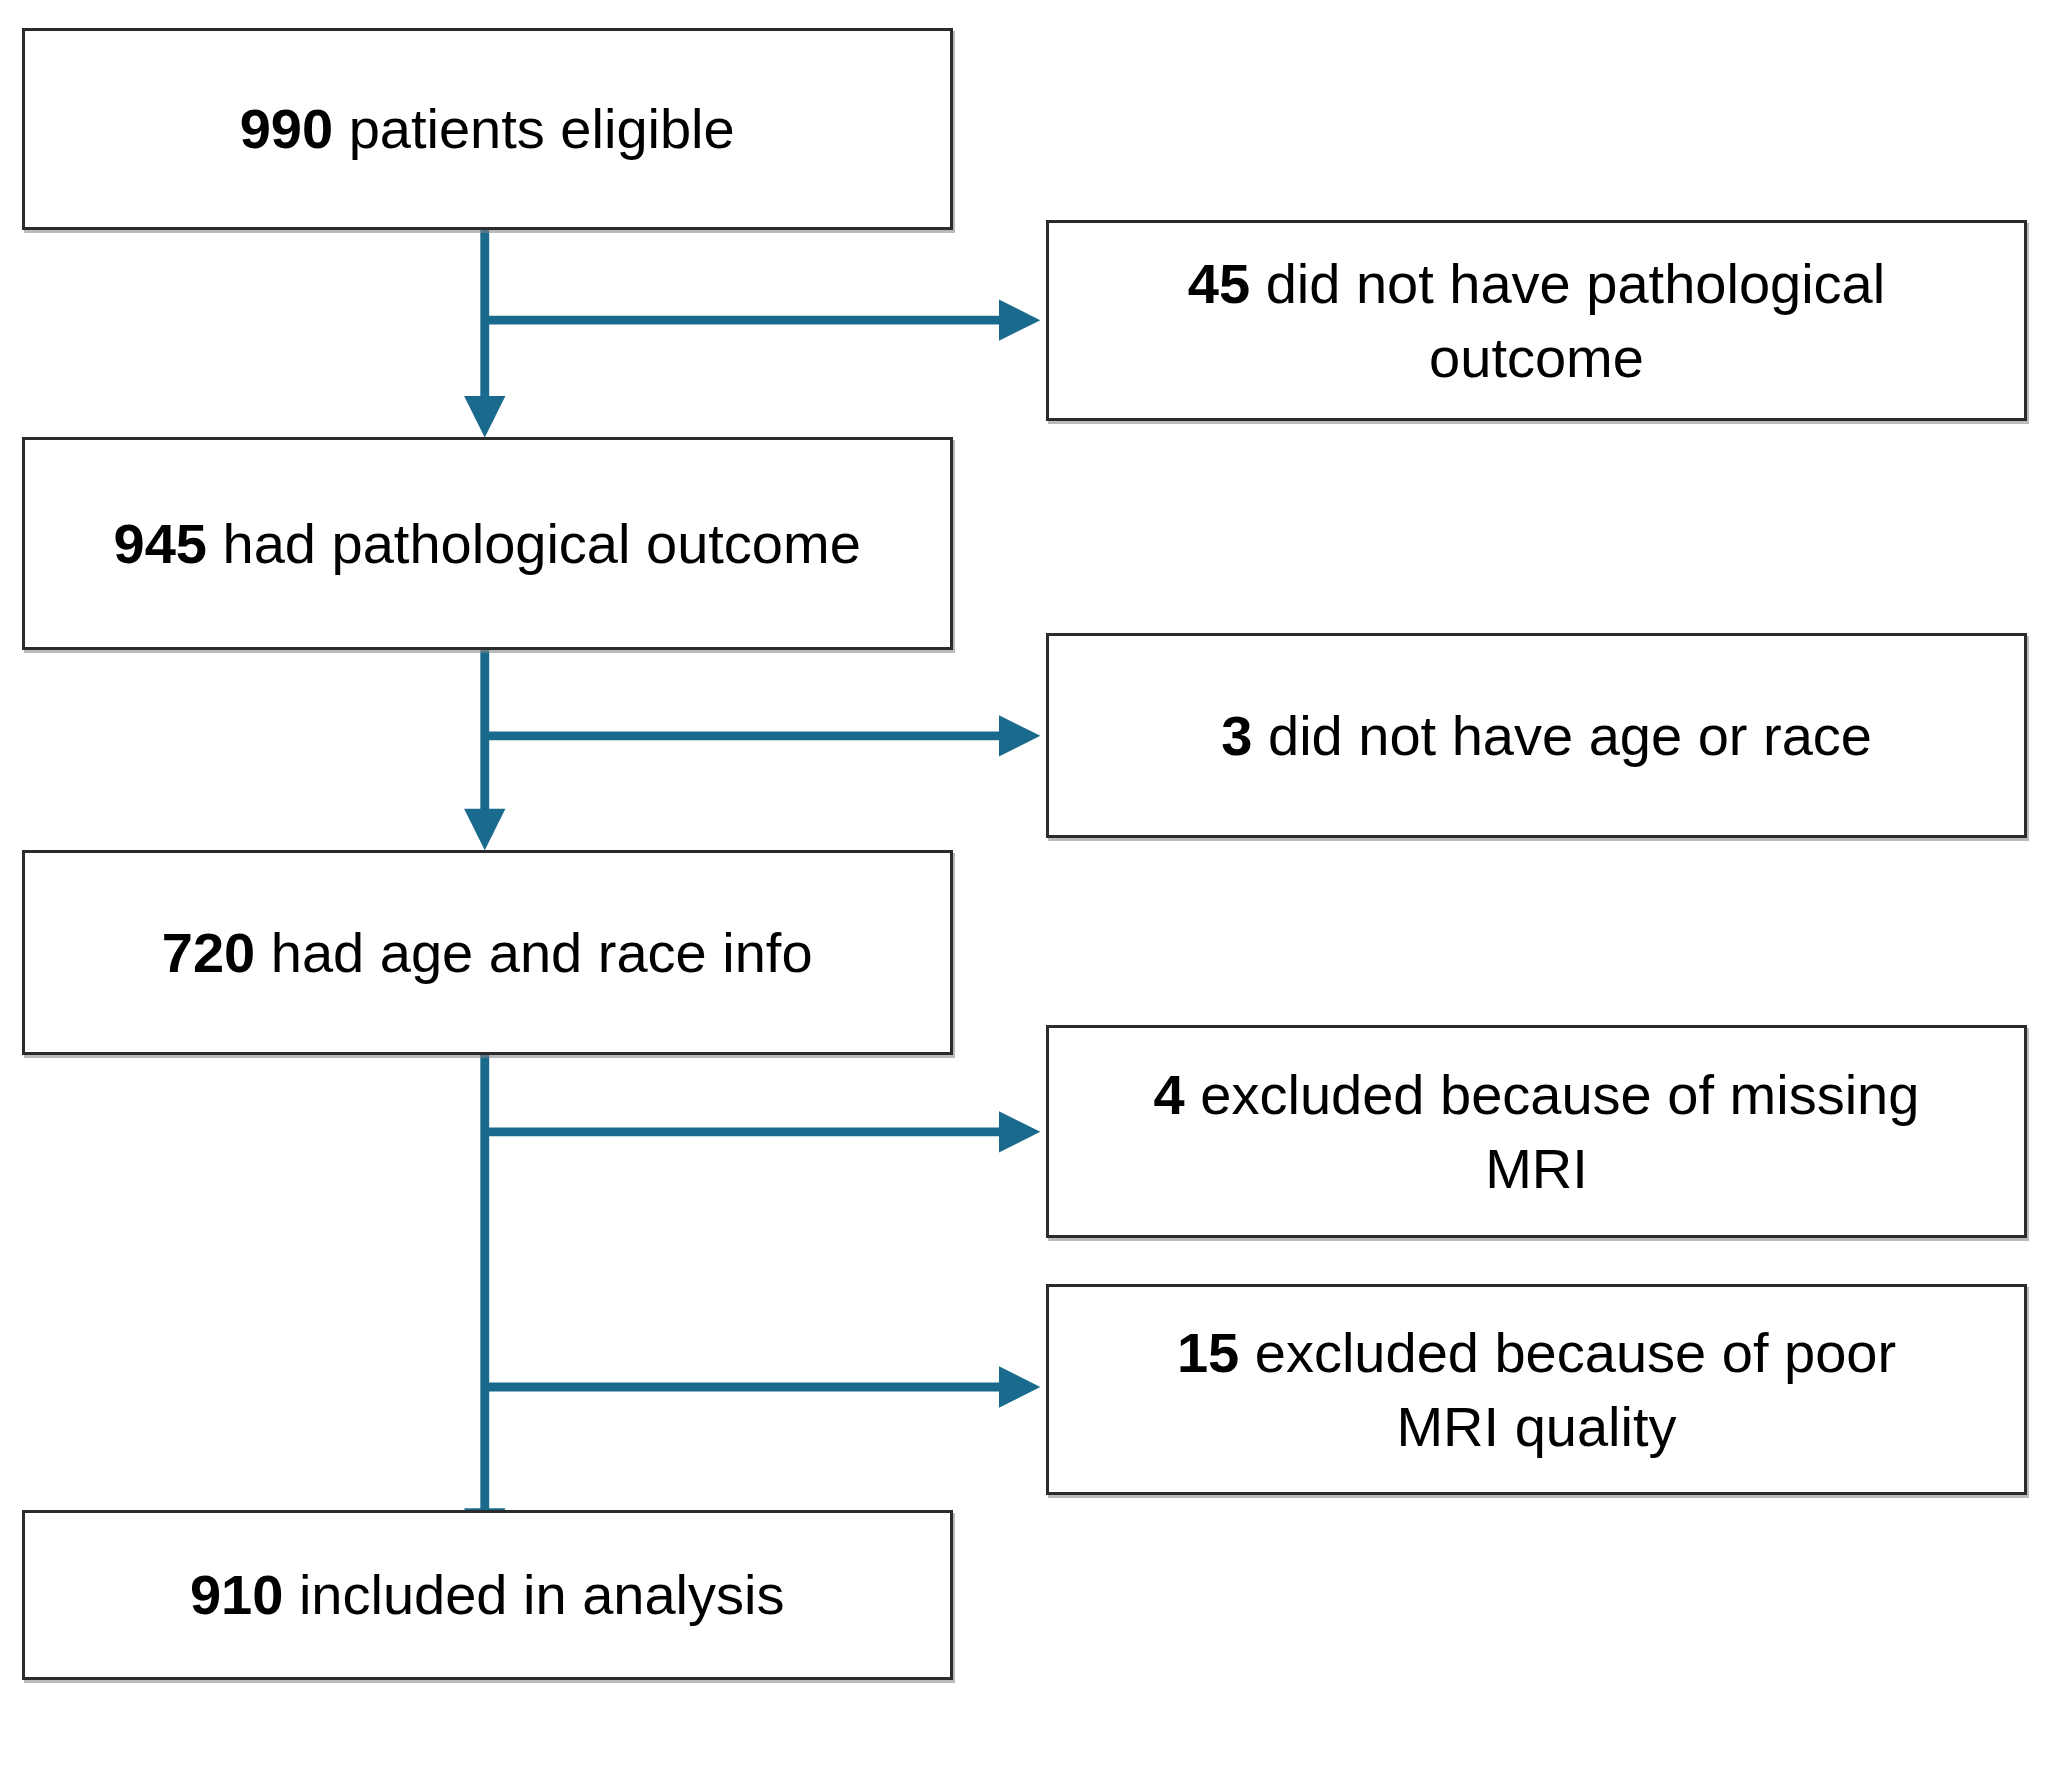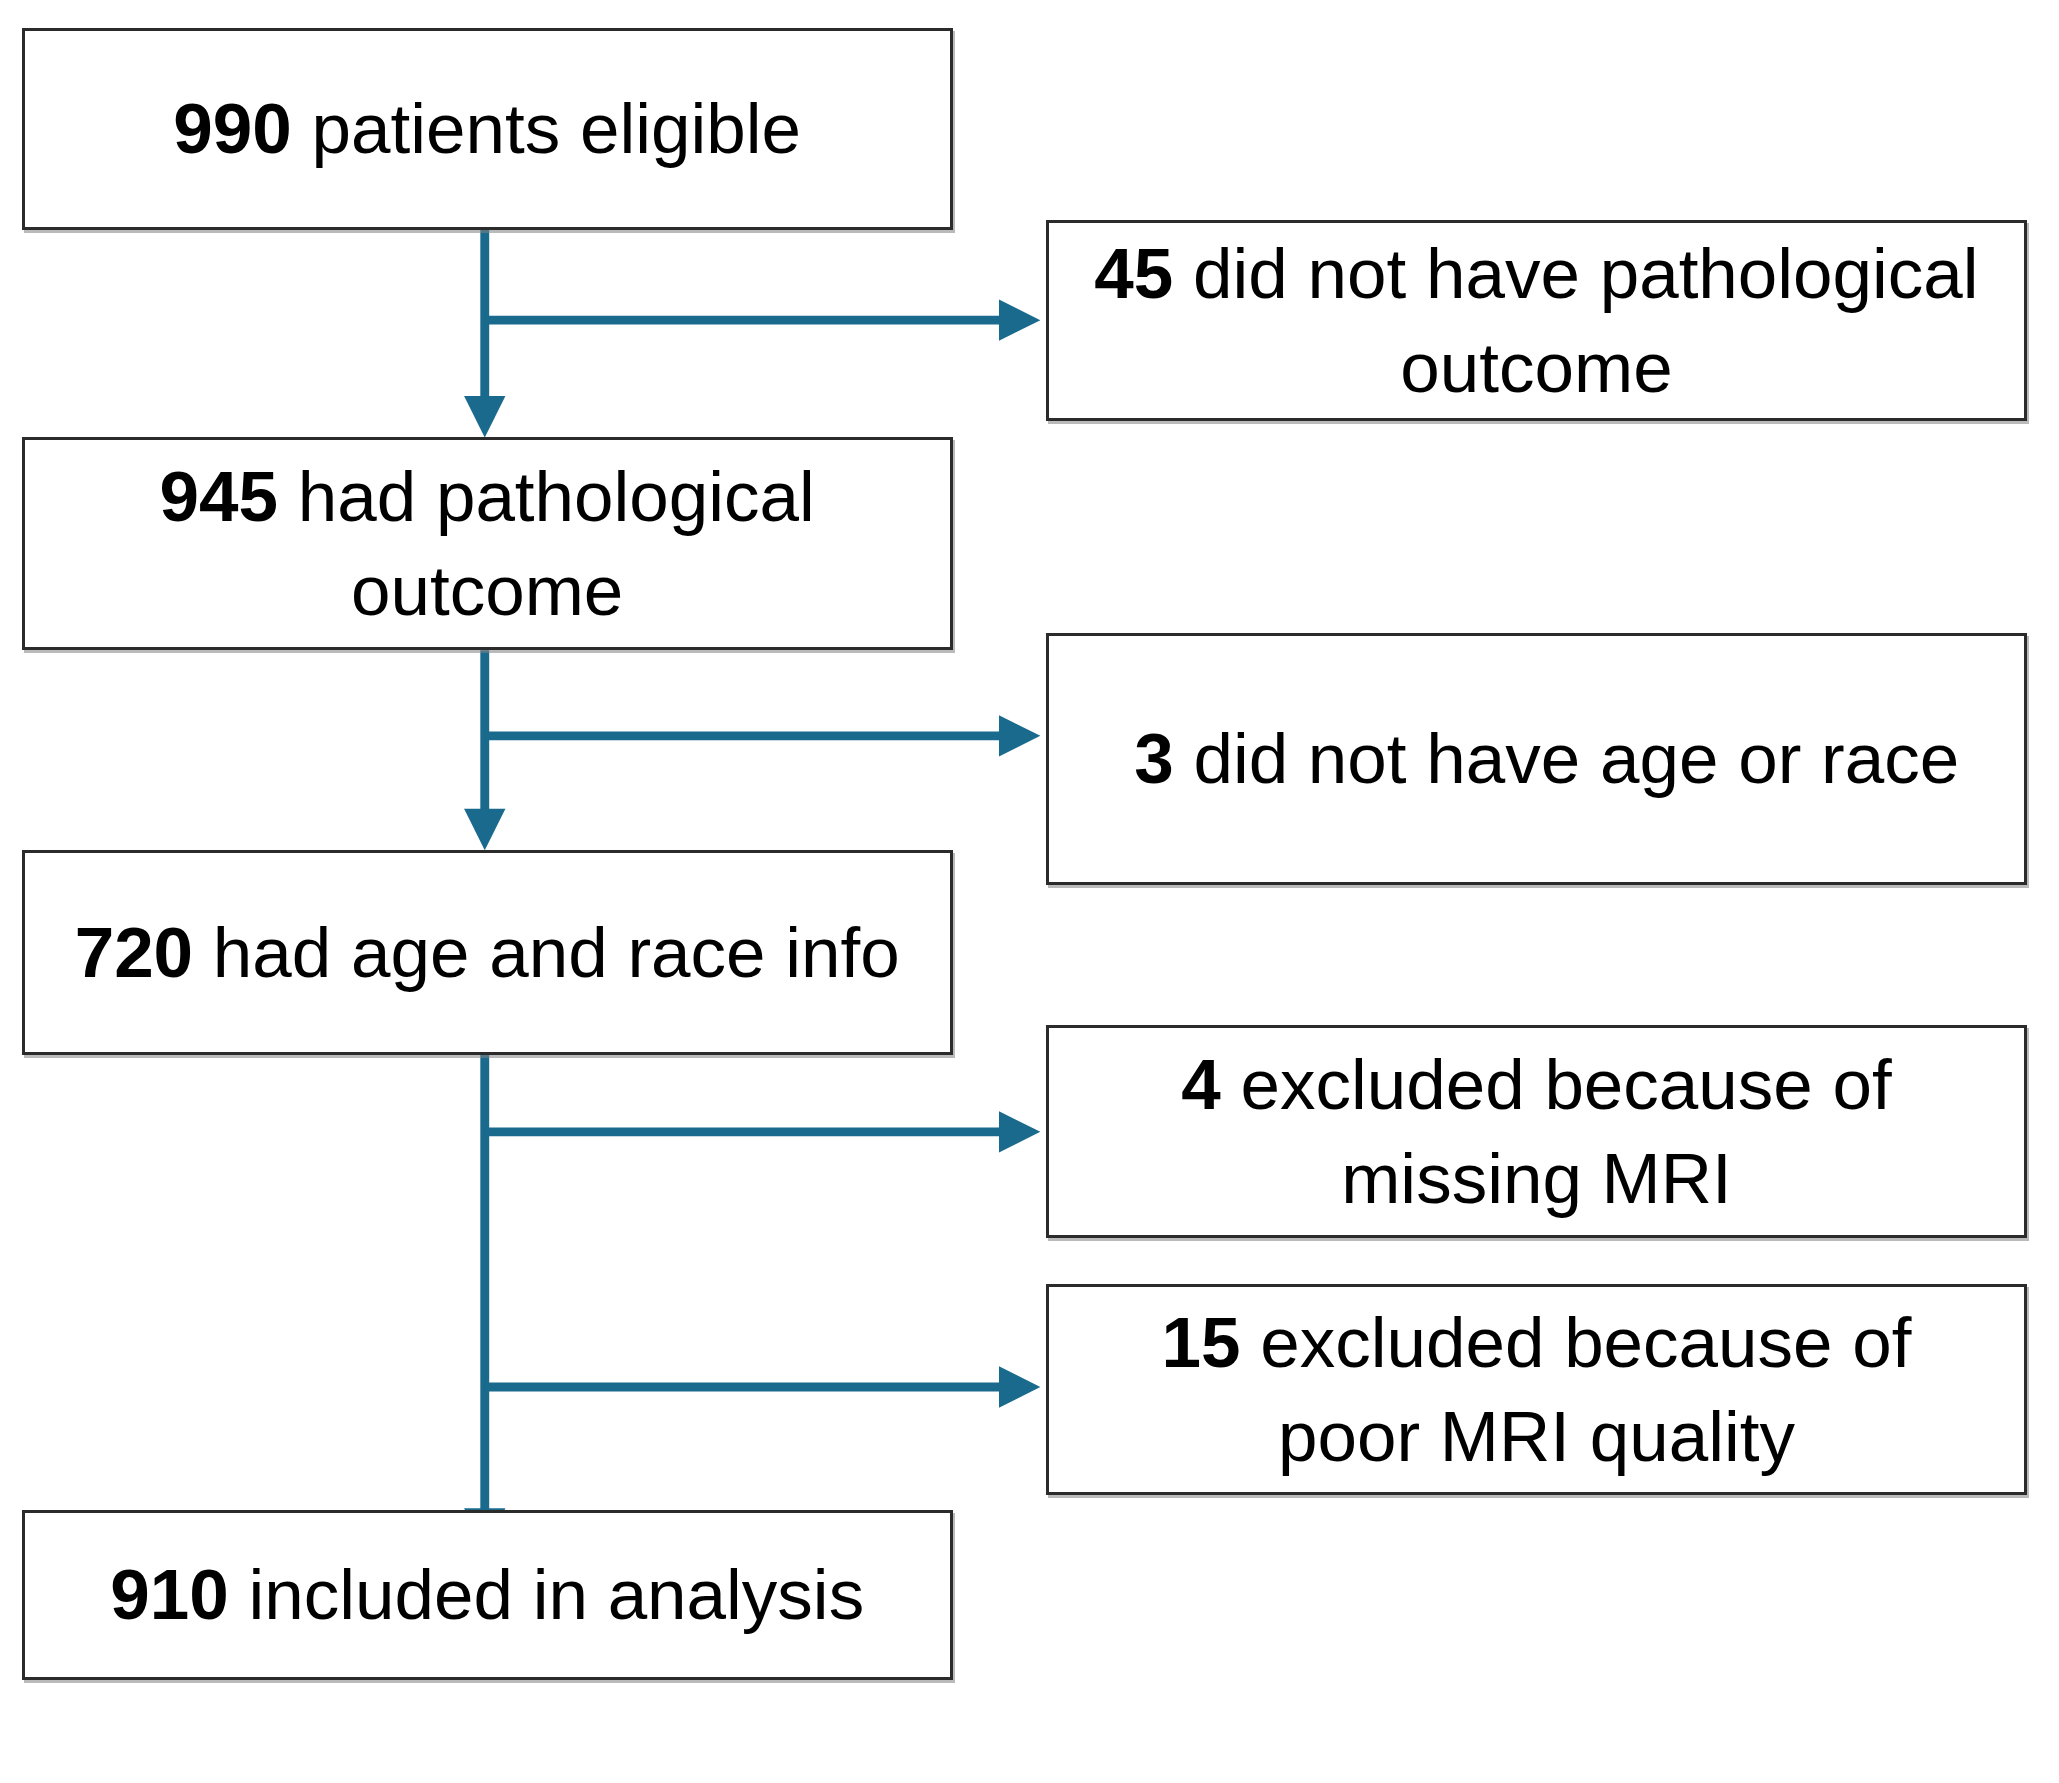--- a/index.html
+++ b/index.html
@@ -40,36 +40,36 @@
     box-shadow:2px 3px 0 rgba(130,130,130,0.55);
     display:flex;
     align-items:center;
     justify-content:center;
     text-align:center;
     z-index:1;
     padding:0 19.7px;
   }
   .box p{
     margin:0;
-    font-size:71px;
+    font-size:56px;
     line-height:1.32;
     font-weight:400;
   }
   .box .num{font-weight:700;}
   .left-col{left:21.7px;width:931px;}
   .right-col{left:1046px;width:981px;}
   .mw780 p{max-width:768px;}
   .mw800 p{max-width:788px;}
   .mw920 p{max-width:906px;}
   .bA{top:27.6px;height:202px;}
   .bB{top:437px;height:213px;}
   .bC{top:850px;height:205px;}
   .bD{top:1510px;height:170px;}
   .bE{top:220px;height:201px;}
-  .bF{top:633px;height:252px;padding-left:40px;}
+  .bF{top:633px;height:205px;padding-left:40px;}
   .bG{top:1025px;height:213px;}
   .bH{top:1284px;height:211px;}
 </style>
 </head>
 <body>
 
 <div class="canvas">
 
   <svg class="arrows" viewBox="0 0 2091 1811" xmlns="http://www.w3.org/2000/svg">
 

